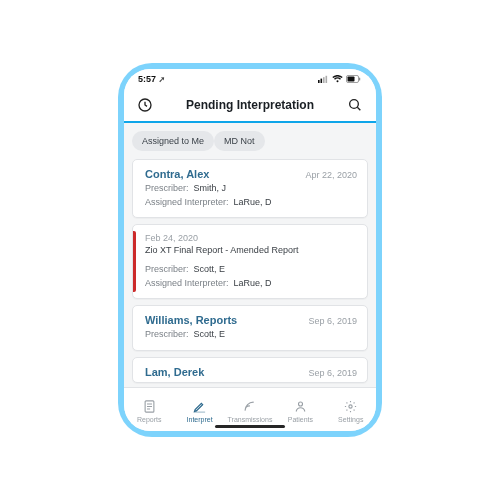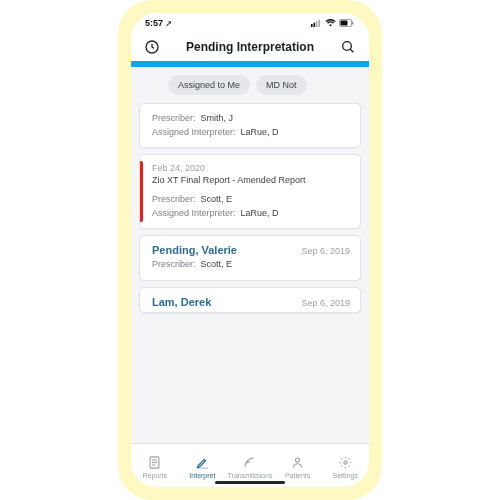--- a/index.html
+++ b/index.html
@@ -6,24 +6,24 @@
   body {
     background: #fff;
     width: 500px;
     height: 500px;
     display: flex;
     align-items: center;
     justify-content: center;
   }
   .phone {
     width: 264px;
-    height: 500px;
-    background: #fef9c3;
+    height: 374px;
+    background: #7dd3fc;
     border-radius: 34px;
-    padding: 13px;
+    padding: 6px;
     position: relative;
   }
   .screen {
     width: 100%;
     height: 100%;
     background: #f4f5f6;
     border-radius: 26px;
     overflow: hidden;
     display: flex;
     flex-direction: column;
@@ -44,32 +44,31 @@
   .signal, .wifi, .batt { display: inline-block; }
   .signal svg, .wifi svg, .batt svg { display: block; }
 
   .header {
     background: #fff;
     height: 34px;
     display: flex;
     align-items: center;
     justify-content: space-between;
     padding: 0 12px;
-    border-bottom: 6px solid #0ea5e9;
+    border-bottom: 2px solid #0ea5e9;
   }
   .header .title { font-size: 12px; font-weight: 700; color: #1a1f24; }
   .icon-btn { width: 18px; height: 18px; display:flex; align-items:center; justify-content:center; color:#222; }
 
   .filters {
     padding: 8px 8px;
     display: flex;
-    gap: 6px;
+    gap: 0;
     overflow: hidden;
     background: #f4f5f6;
-    margin-left: 29px;
   }
   .chip {
     flex: 0 0 auto;
     background: #e5e7ea;
     color: #3a4148;
     font-size: 9px;
     font-weight: 500;
     padding: 5px 10px;
     border-radius: 11px;
     white-space: nowrap;
@@ -181,40 +180,44 @@
     </div>
 
     <div class="filters">
       <div class="chip">Assigned to Me</div>
       <div class="chip">MD Not</div>
     </div>
 
     <div class="list">
 
       <div class="card">
+        <div class="row1">
+          <span class="name">Contra, Alex</span>
+          <span class="date">Apr 22, 2020</span>
+        </div>
         <div class="meta">
           <div><span class="label">Prescriber:</span>&nbsp;&nbsp;<span>Smith, J</span></div>
           <div><span class="label">Assigned Interpreter:</span>&nbsp;&nbsp;<span>LaRue, D</span></div>
         </div>
       </div>
 
       <div class="card flagged">
         <div class="row1">
           <span class="date">Feb 24, 2020</span>
         </div>
         <div class="report">Zio XT Final Report - Amended Report</div>
         <div class="meta">
           <div><span class="label">Prescriber:</span>&nbsp;&nbsp;<span>Scott, E</span></div>
           <div><span class="label">Assigned Interpreter:</span>&nbsp;&nbsp;<span>LaRue, D</span></div>
         </div>
       </div>
 
       <div class="card">
         <div class="row1">
-          <span class="name">Pending, Valerie</span>
+          <span class="name">Williams, Reports</span>
           <span class="date">Sep 6, 2019</span>
         </div>
         <div class="meta">
           <div><span class="label">Prescriber:</span>&nbsp;&nbsp;<span>Scott, E</span></div>
         </div>
       </div>
 
       <div class="card partial">
         <div class="row1">
           <span class="name">Lam, Derek</span>

